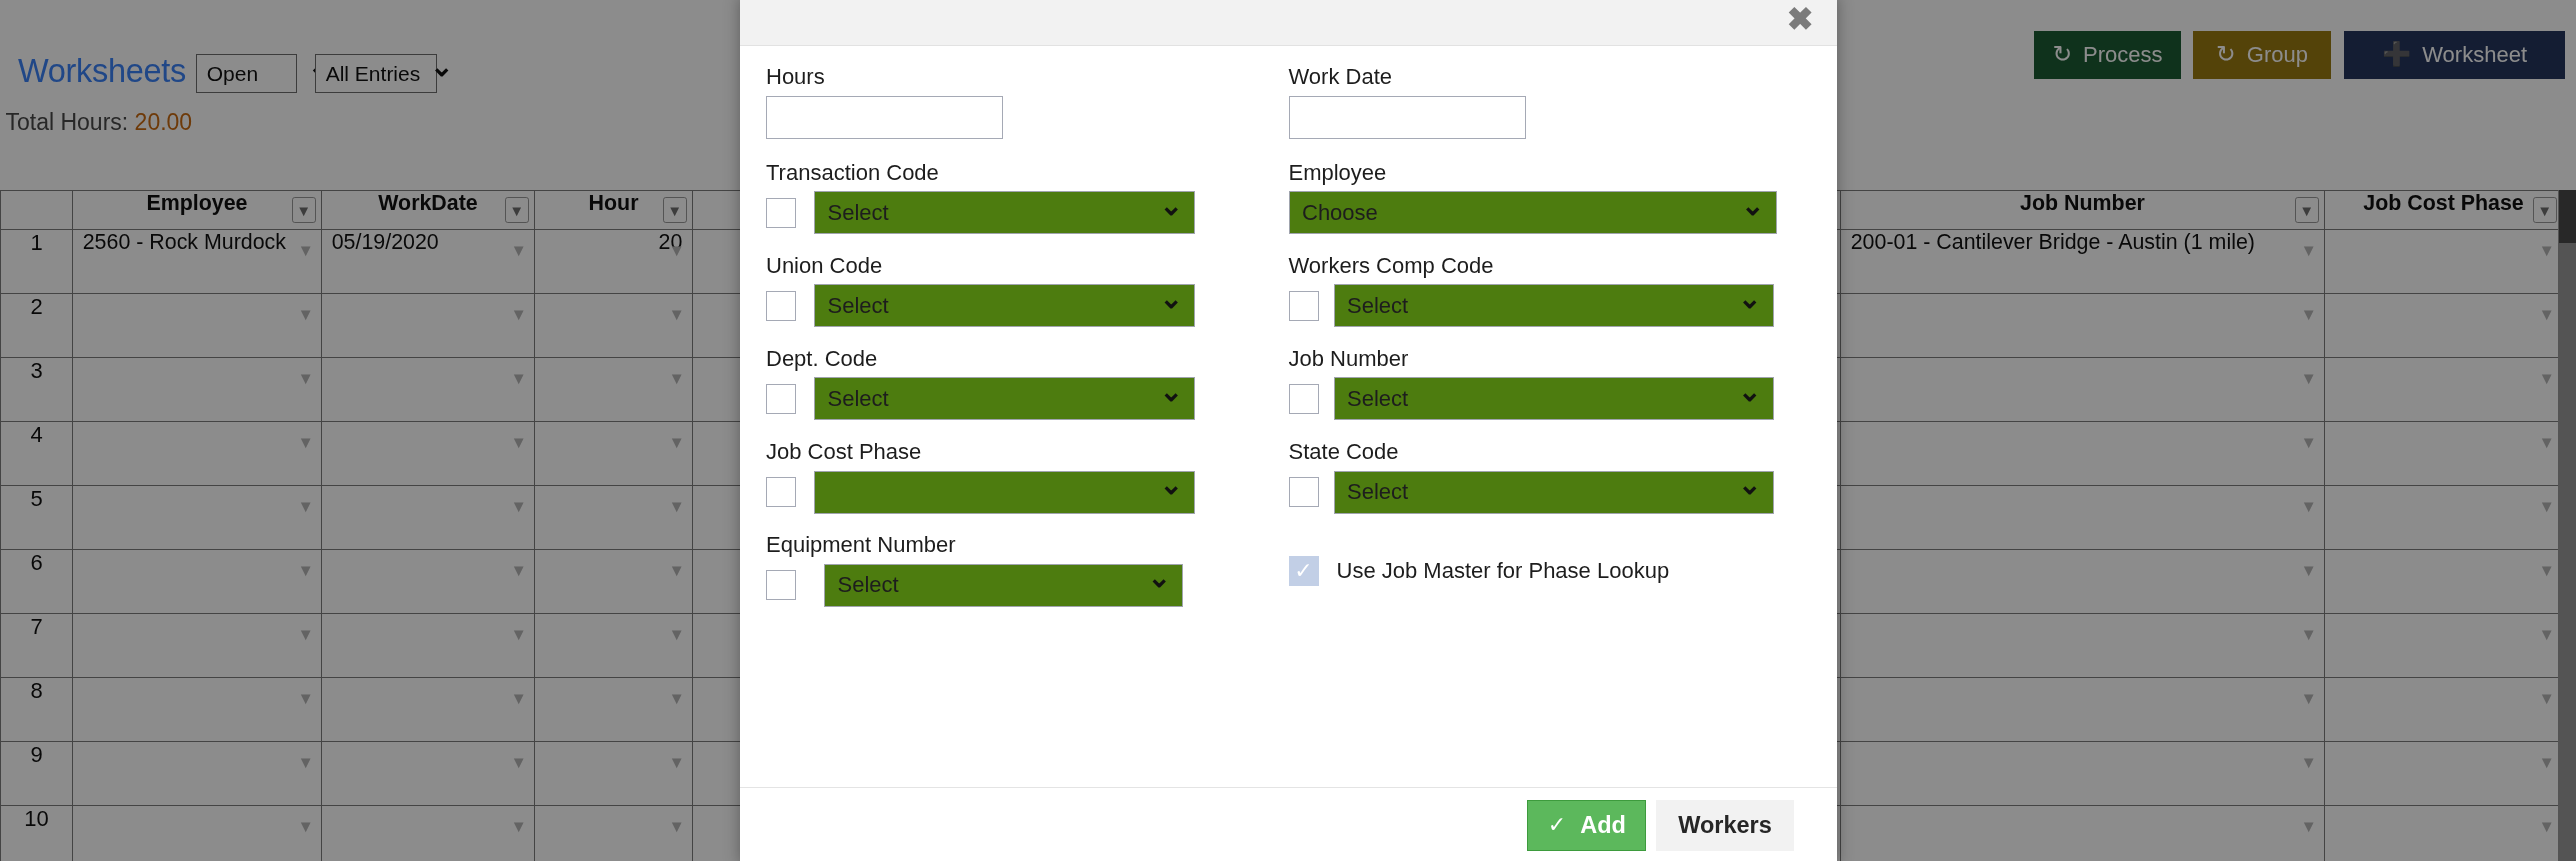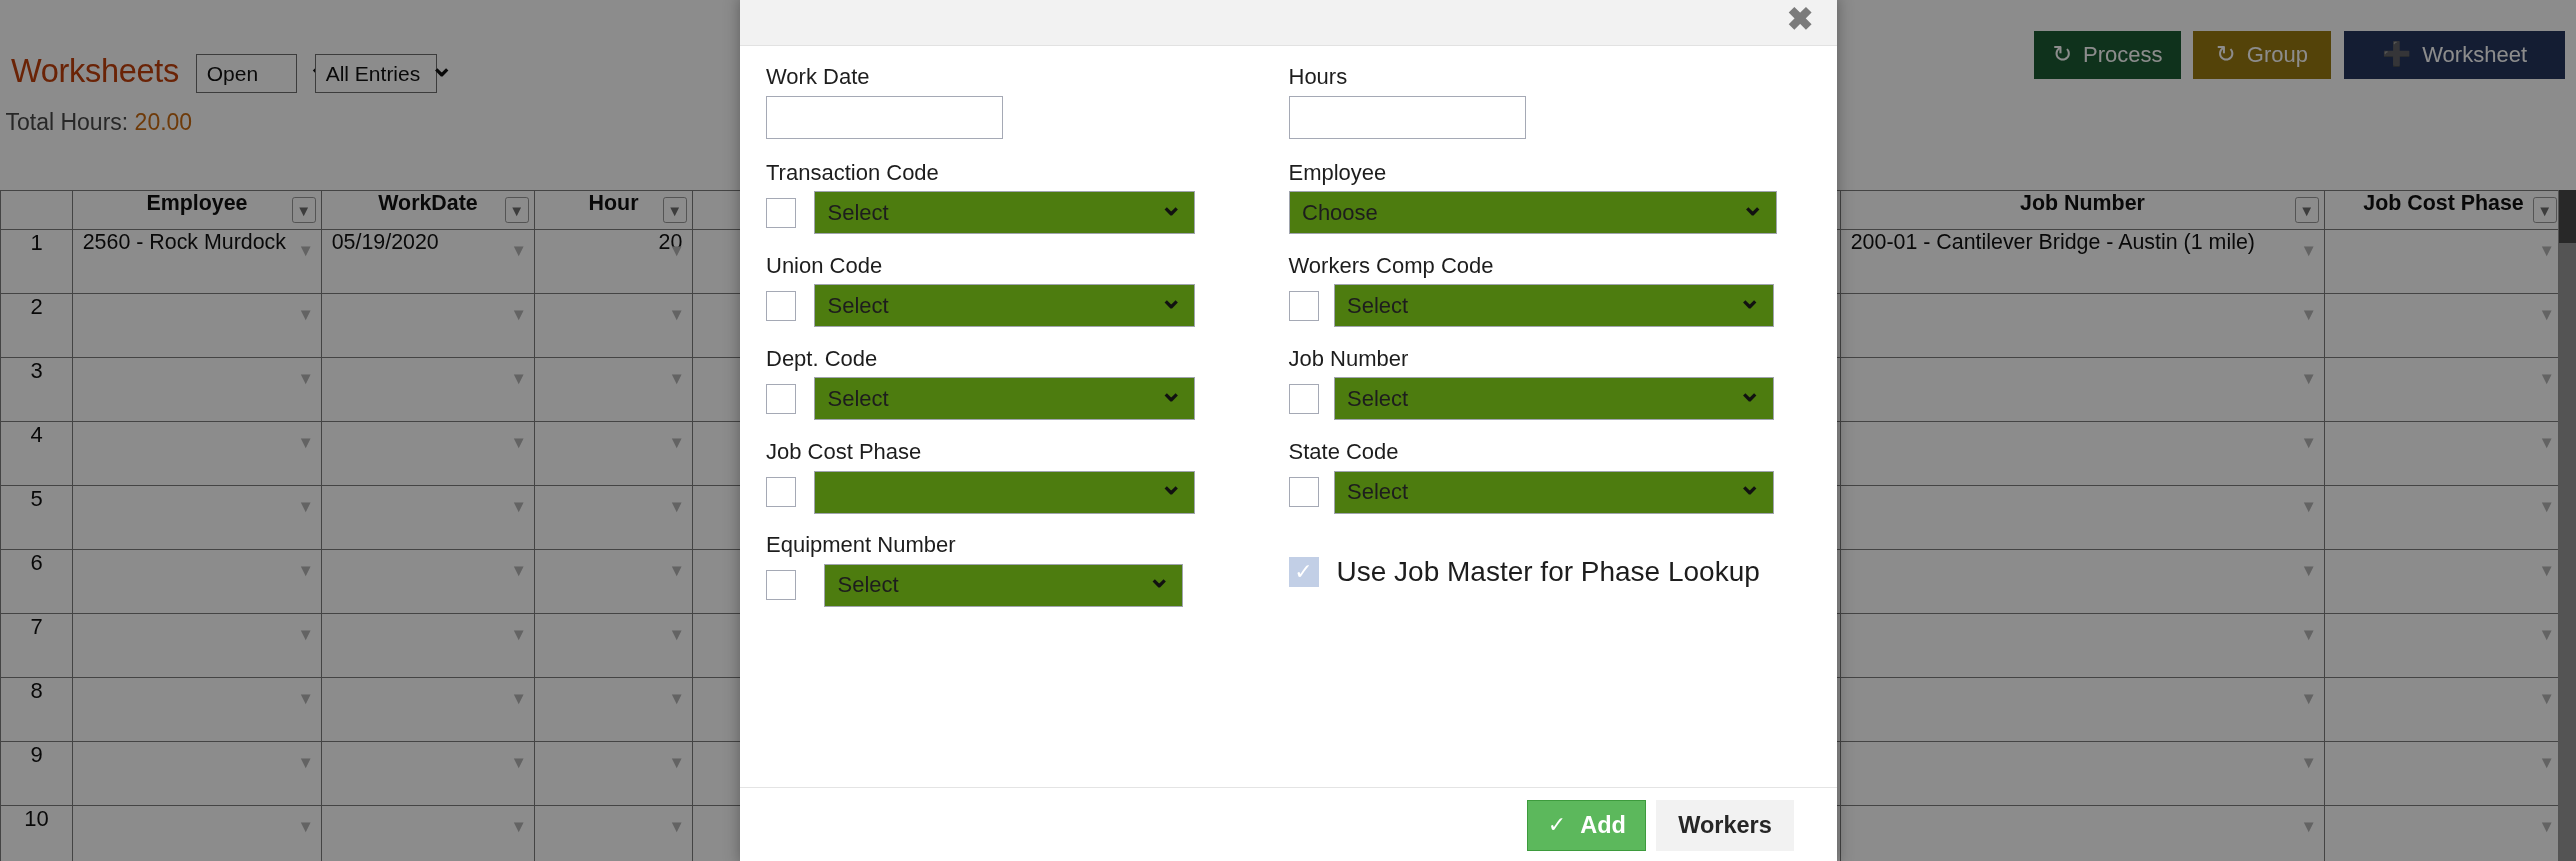--- a/index.html
+++ b/index.html
@@ -15,22 +15,22 @@
   
   #bg-page {
     position:absolute; inset:0;
     background:#ffffff;
   }
   .bg-toolbar {
     position:absolute; left:0; top:0; width:2576px; height:173px;
     background:#ffffff;
   }
   .ws-title {
-    position:absolute; left:11px; top:53px;
-    font-size:32.5px; color:#c2410c; letter-spacing:-0.3px;
+    position:absolute; left:18px; top:53px;
+    font-size:32.5px; color:#3b82f6; letter-spacing:-0.3px;
     white-space:nowrap;
     text-align:center;
   }
   .total-hours {
     position:absolute; left:5.5px; top:109px;
     font-size:23px; color:#4a4a4a; white-space:nowrap;
   }
   .total-hours b { font-weight:400; }
   .total-hours .val { color:#c86a11; }
 
@@ -201,21 +201,21 @@
   .blk { margin-bottom:18.7px; }
   .blk-top { margin-bottom:21px; }
 
   .jm-line { display:flex; align-items:center; gap:18px; margin-top:23.5px; }
   .jm-check {
     width:30px; height:30px; background:#c2cfe6; border:none;
     display:flex; align-items:center; justify-content:center;
     color:#ffffff; font-size:22px; line-height:1;
     flex:0 0 auto;
   }
-  .jm-text { font-size:28px; color:#1d1d1d; white-space:nowrap; }
+  .jm-text { font-size:22px; color:#1d1d1d; white-space:nowrap; }
 </style>
 </head>
 <body>
 
 <div id="bg-page">
 
   <div class="bg-toolbar">
 
     <div class="ws-title">Worksheets</div>
 
@@ -385,25 +385,25 @@
 <div id="modal">
 
   <div class="modal-header">
     <div class="modal-close">✖</div>
   </div>
 
   <div class="modal-body">
 
     <div class="frow blk-top">
       <div class="fcol">
+        <div class="flabel">Hours</div>
+        <div class="txt-input"></div>
+      </div>
+      <div class="fcol">
         <div class="flabel">Work Date</div>
-        <div class="txt-input"></div>
-      </div>
-      <div class="fcol">
-        <div class="flabel">Hours</div>
         <div class="txt-input"></div>
       </div>
     </div>
 
     <div class="frow blk">
       <div class="fcol">
         <div class="flabel">Transaction Code</div>
         <div class="ctl-line">
           <div class="side-check"></div>
           <div class="sel-box ml-26" style="width:381px">

